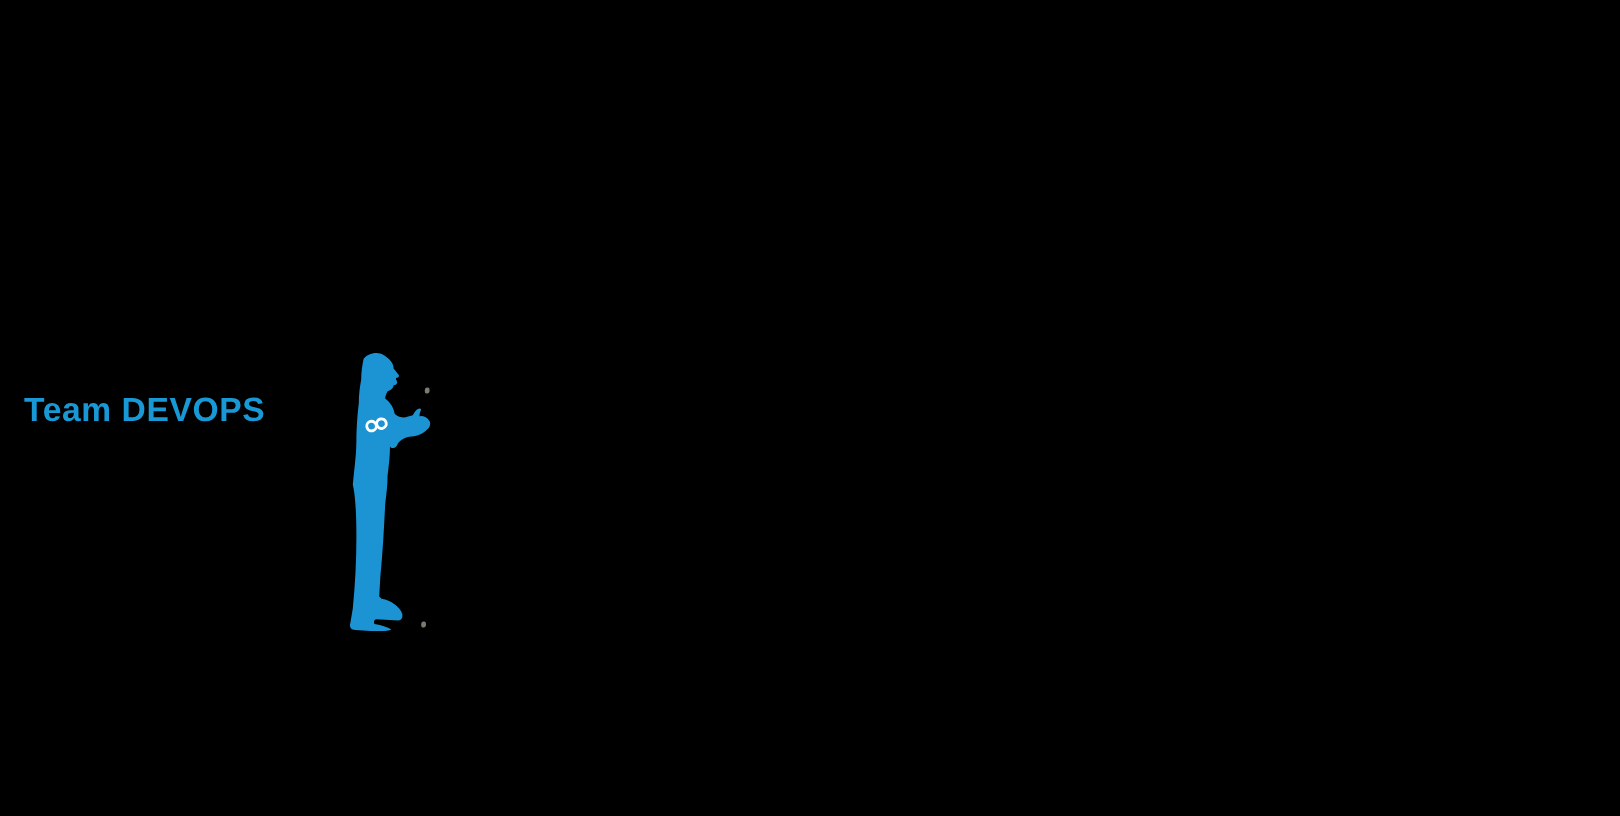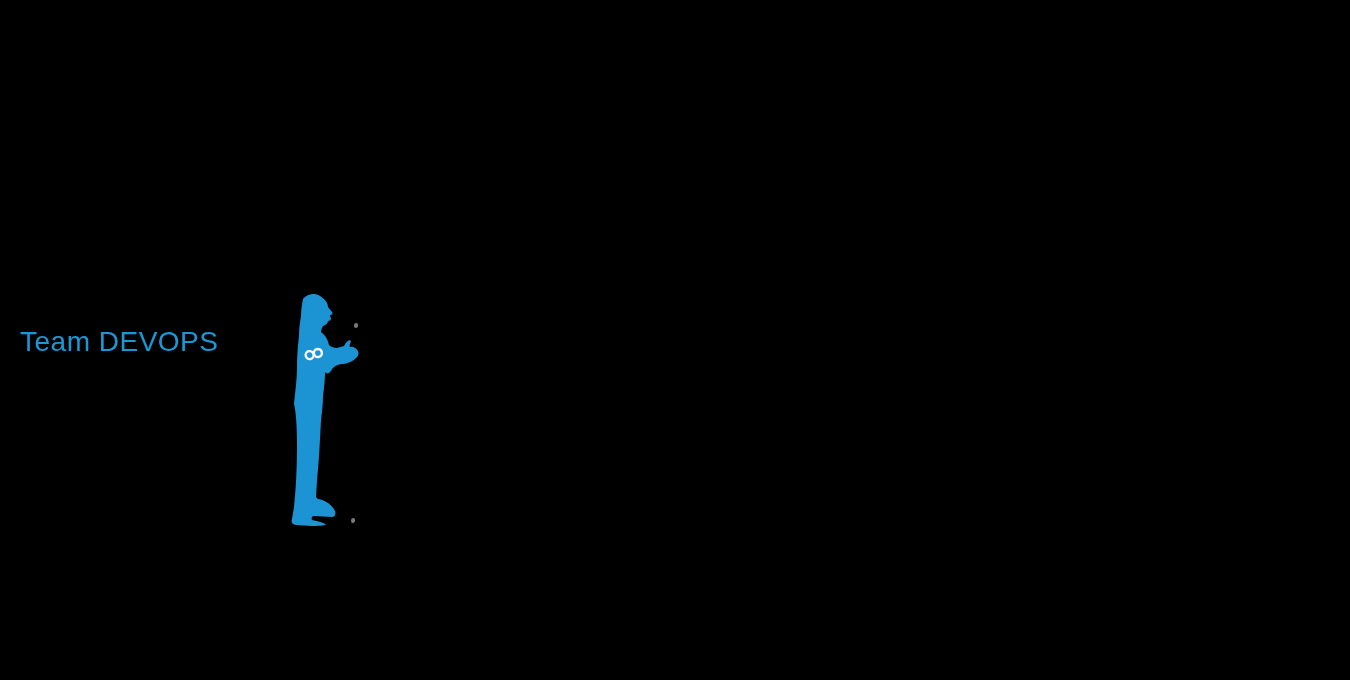--- a/index.html
+++ b/index.html
@@ -18,21 +18,21 @@
     background: var(--bg, #000);
     overflow: hidden;
     font-family: "Liberation Sans", sans-serif;
   }
   .slide-title {
     position: absolute;
     left: 20px;
     top: 328px;
     font-size: 28px;
     line-height: 1;
-    font-weight: normal;
+    font-weight: bold;
     letter-spacing: 0.5px;
     color: var(--accent, #1899D6);
     white-space: nowrap;
   }
   .figure-wrap {
     position: absolute;
     left: 288px;
     top: 292px;
     width: 72px;
     height: 234px;

